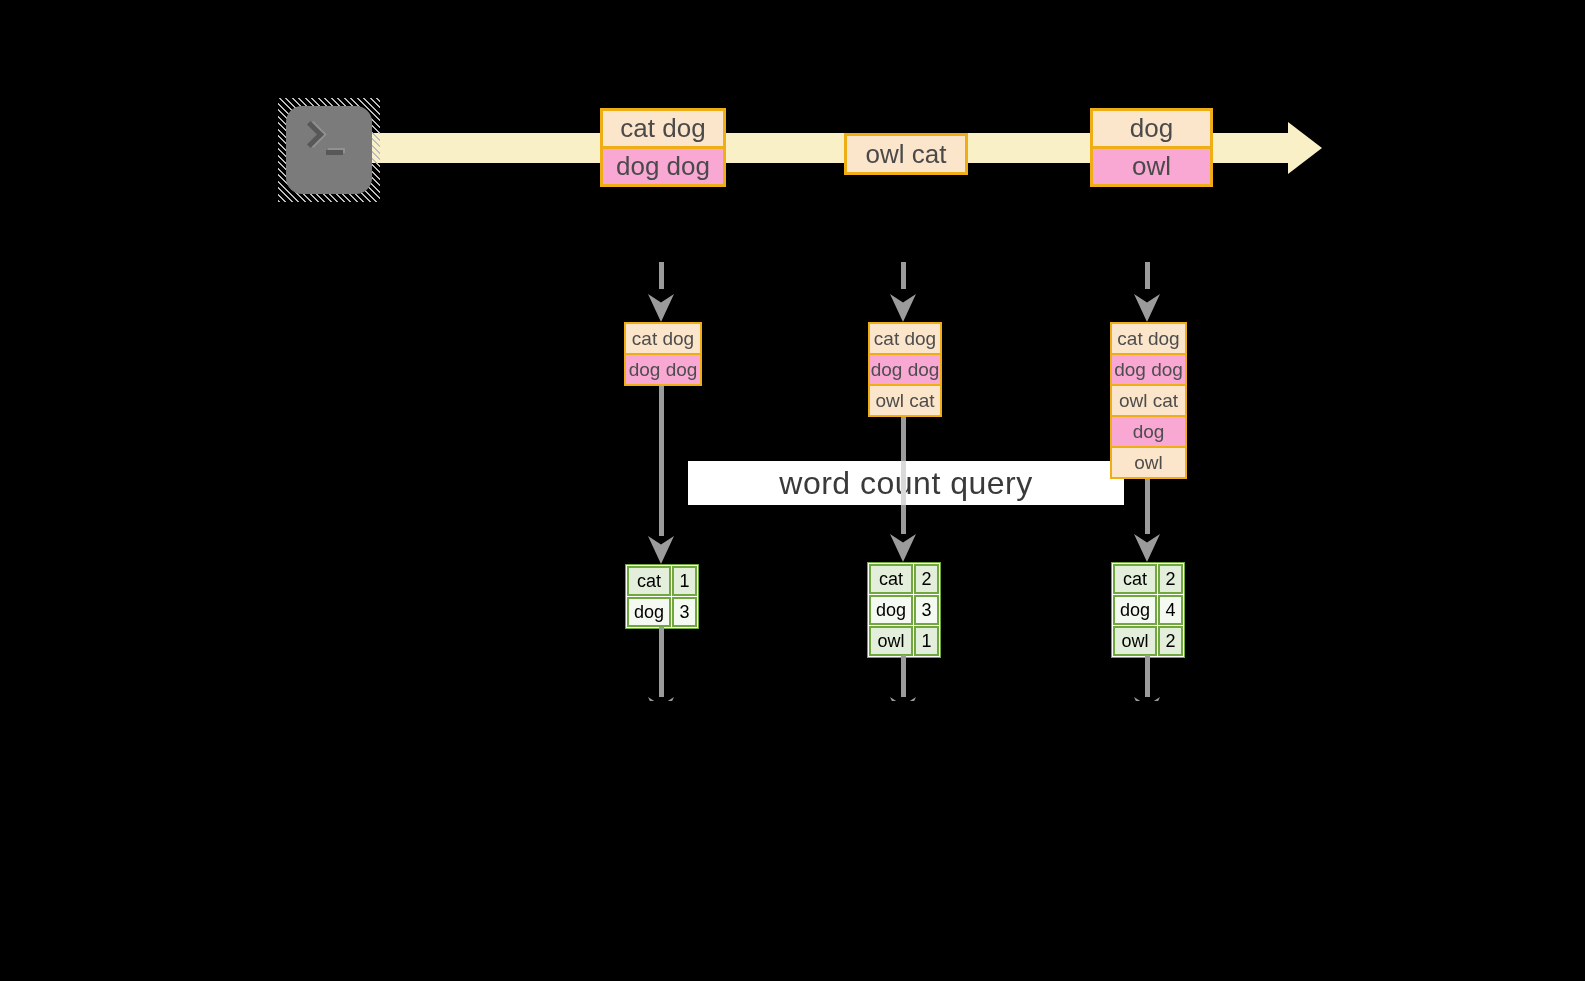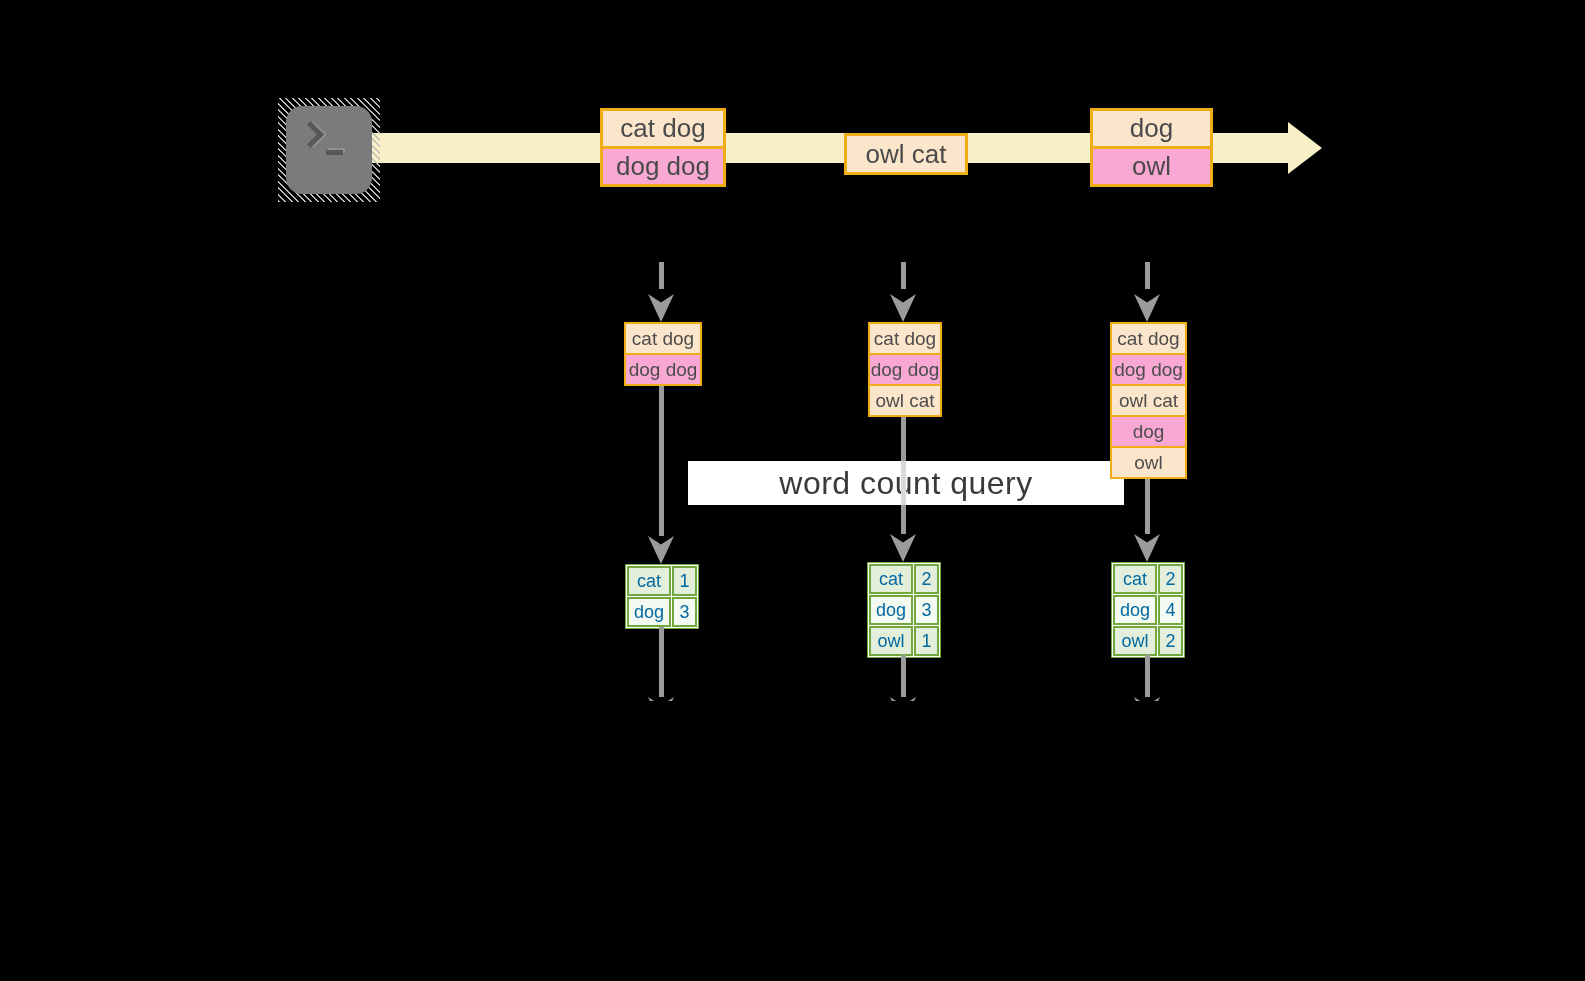--- a/index.html
+++ b/index.html
@@ -39,21 +39,21 @@
   .ahead{position:absolute;width:26px;height:28px;background:#9b9b9b;clip-path:polygon(0 0,50% 30%,100% 0,50% 100%);z-index:1;}
 
   
   .query-band{position:absolute;left:688px;top:461px;width:436px;height:44px;background:#ffffff;z-index:2;display:flex;align-items:center;justify-content:center;}
   .query-band span{font-size:32px;font-weight:300;letter-spacing:.5px;color:#3a3a3a;}
 
   .sbox.front{z-index:5;}
 
   
   table.counts{position:absolute;border-collapse:separate;border-spacing:1px;background:#ffffff;border:1px solid #70a83d;z-index:1;}
-  table.counts td{border:2px solid #70a83d;font-size:18px;color:#0369a1;text-align:center;padding:0;}
+  table.counts td{border:2px solid #70a83d;font-size:18px;color:#000000;text-align:center;padding:0;}
   td.w{width:40px;height:26px;}
   td.v{width:21px;height:26px;}
   tr.g-d td{background:#e3eedb;}
   tr.g-l td{background:#f4f9f1;}
 </style>
 </head>
 <body>
 
 <div id="canvas">
 

